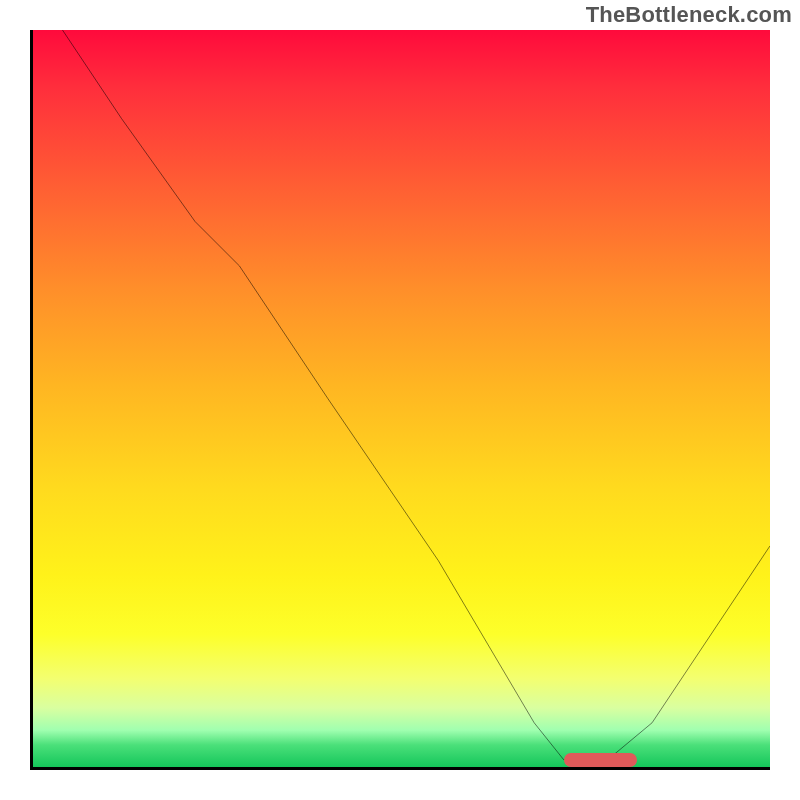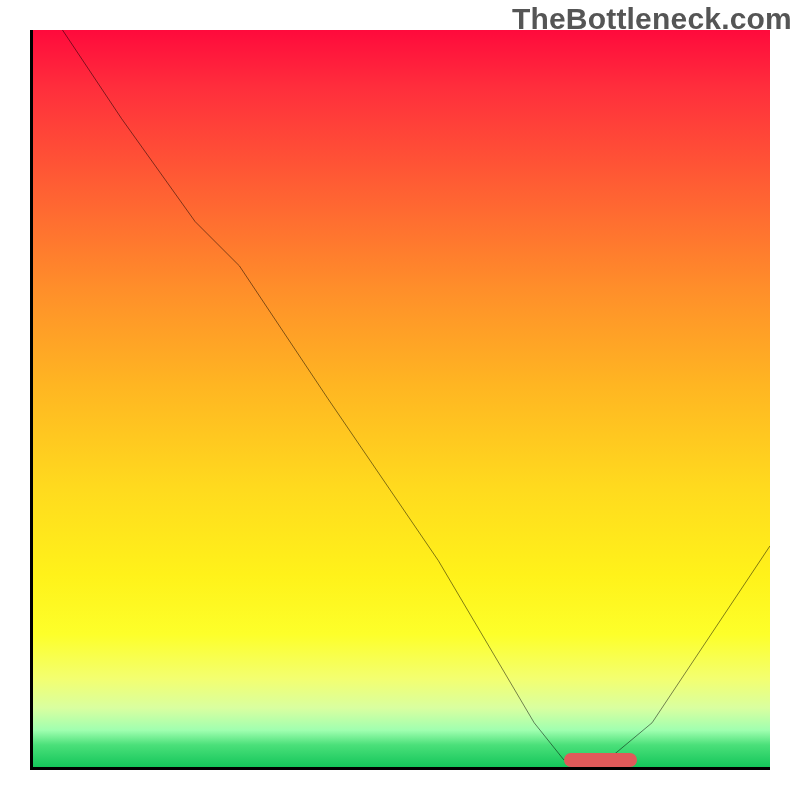--- a/index.html
+++ b/index.html
@@ -8,21 +8,21 @@
     width: 800px;
     height: 800px;
     background: #ffffff;
     font-family: Arial, Helvetica, sans-serif;
     overflow: hidden;
   }
   .watermark {
     position: absolute;
     top: 2px;
     right: 8px;
-    font-size: 30px;
+    font-size: 22px;
     font-weight: bold;
     color: #555;
     letter-spacing: 0.2px;
   }
   .plot-area {
     position: absolute;
     left: 30px;
     top: 30px;
     width: 740px;
     height: 740px;

